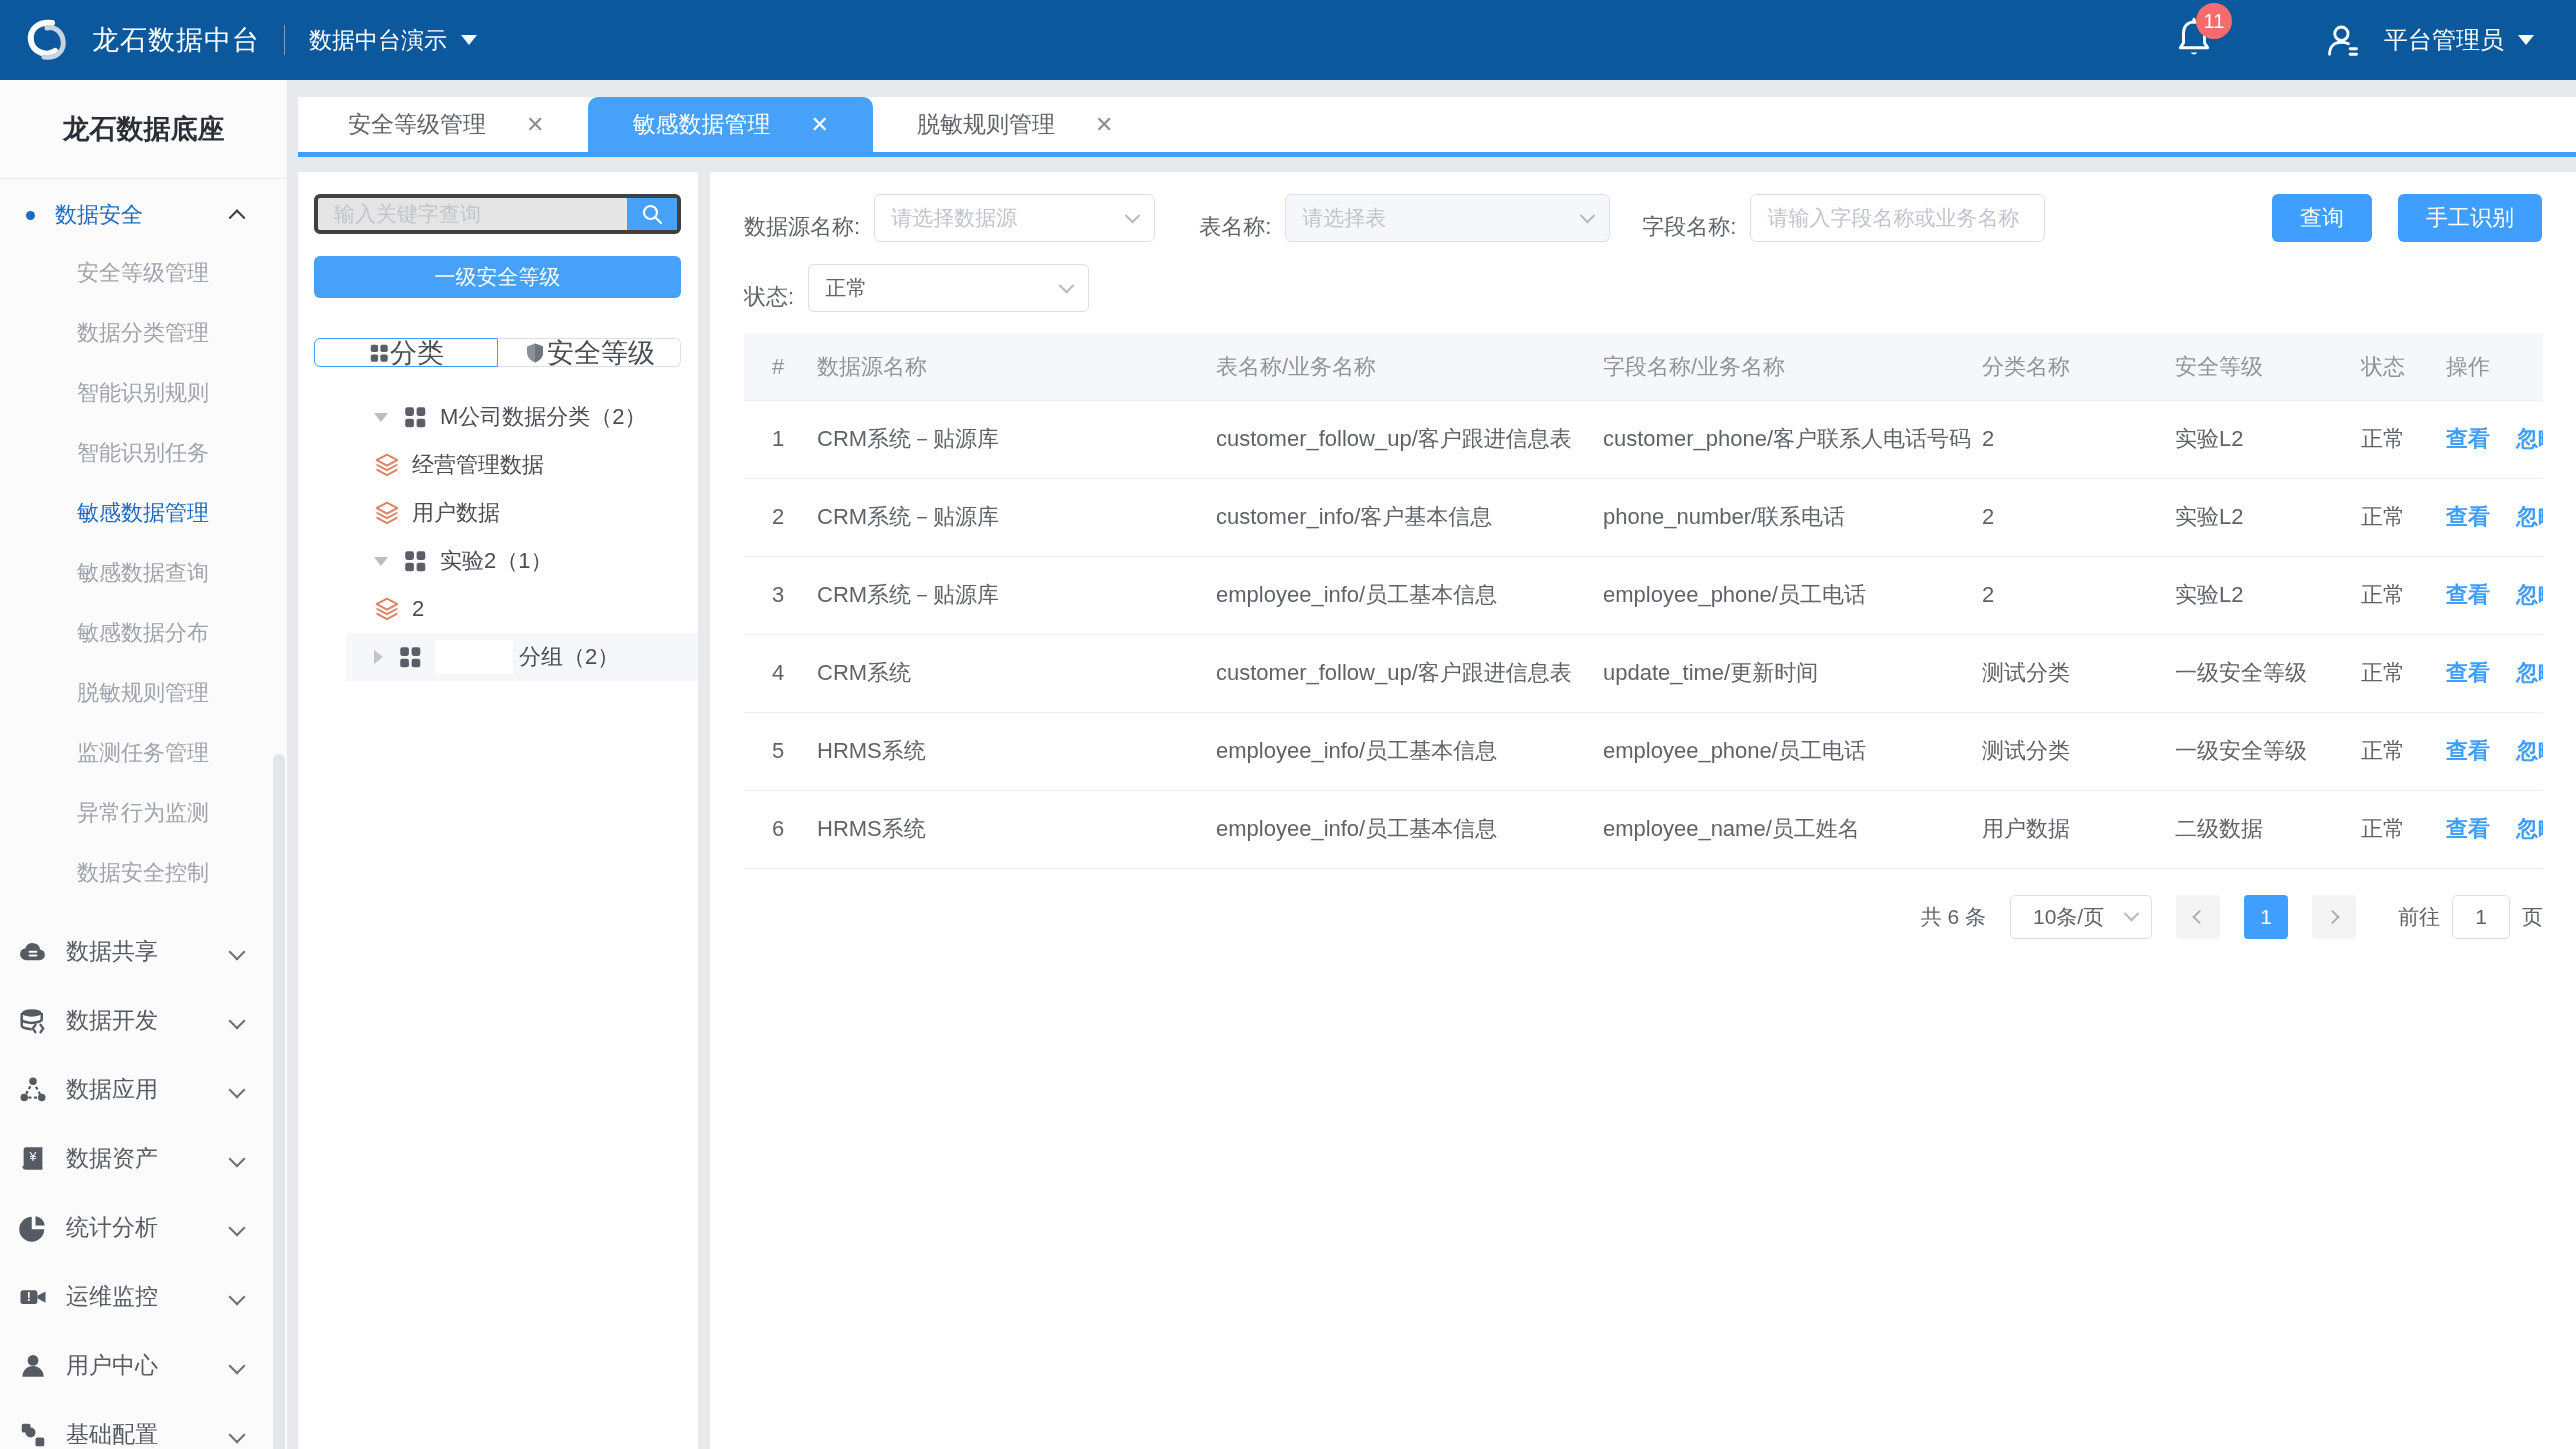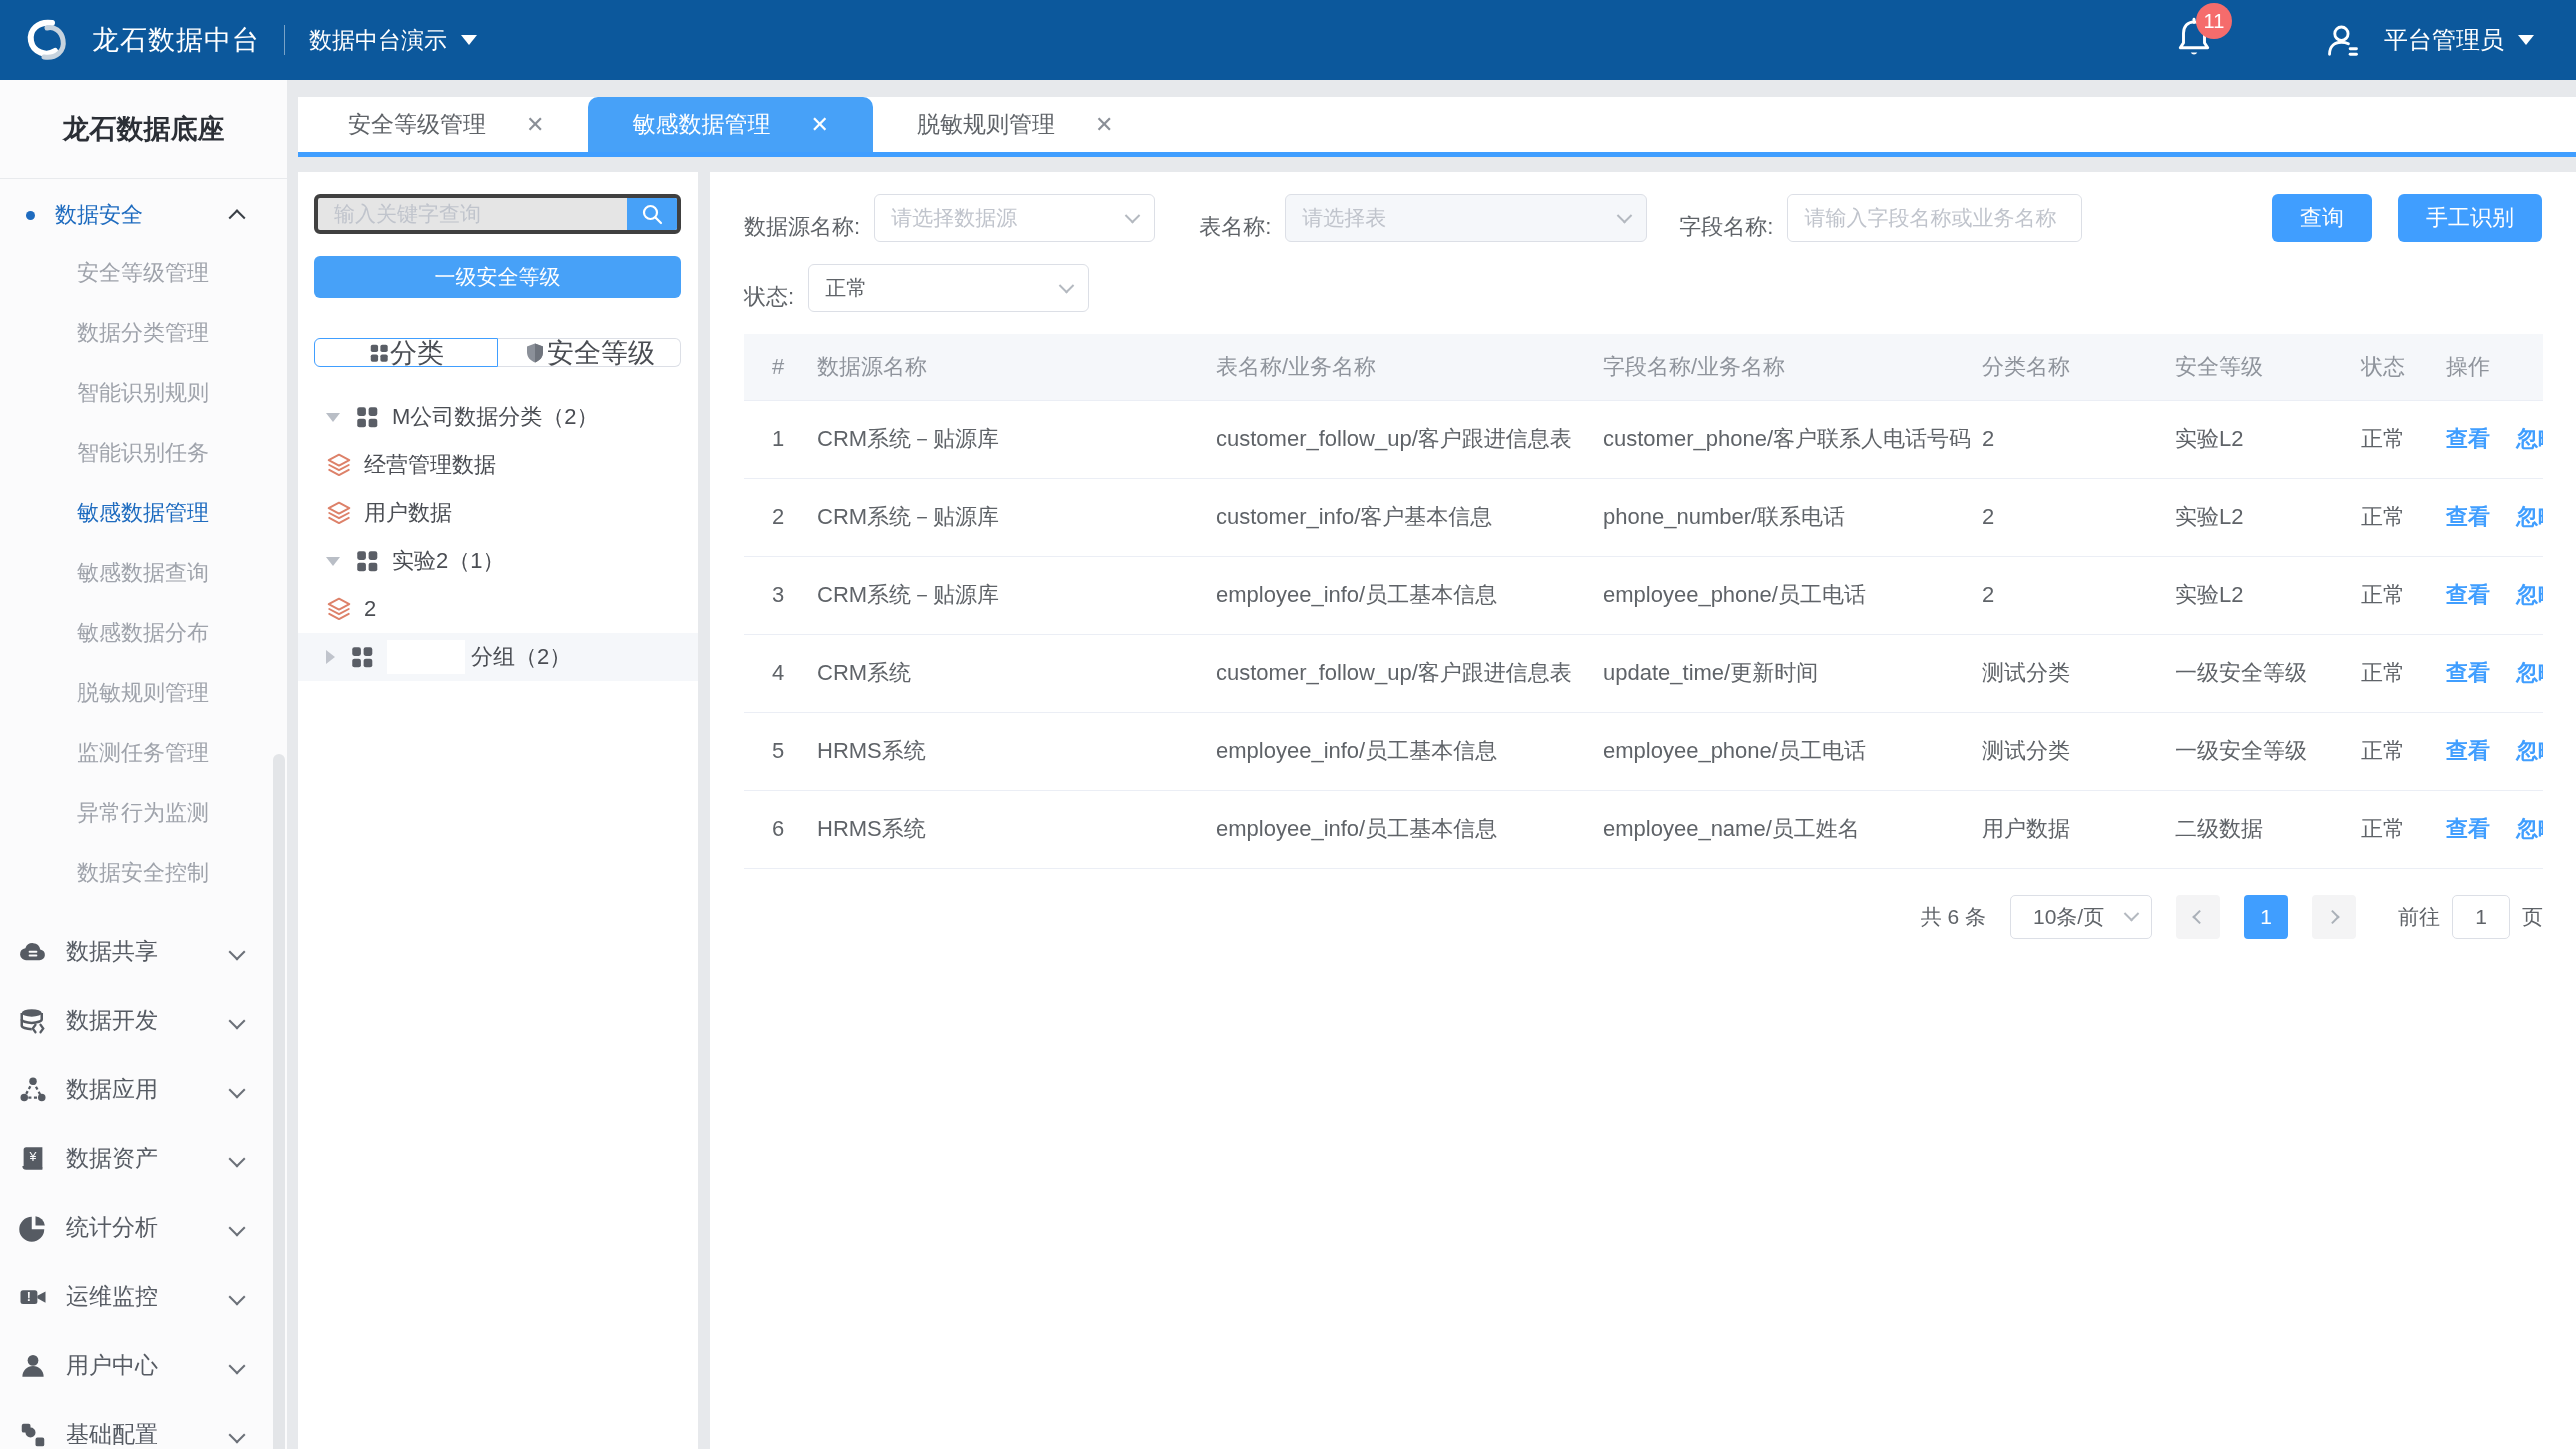--- a/index.html
+++ b/index.html
@@ -65,21 +65,21 @@
                       font-family:inherit; background:transparent; }
   .search-box input::placeholder { color:#c0c4cc; }
   .search-btn { width:50px; background:#47a1f8; display:flex; align-items:center; justify-content:center; cursor:pointer; }
   .view-all-btn { margin-top:22px; width:100%; height:42px; background:#47a1f8; color:#fff; font-size:21px;
                   border:none; border-radius:6px; cursor:pointer; font-family:inherit; }
   .toggle-group { display:flex; margin-top:24px; height:45px; }
   .toggle-btn { flex:1; display:flex; align-items:center; justify-content:center; background:#fff;
                 font-size:27px; color:#4a4d53; border:1px solid #dcdfe6; cursor:pointer;margin-top:16px; }
   .toggle-btn.first { border-radius:6px 0 0 6px; border-color:#409eff; z-index:2; }
   .toggle-btn.second { border-radius:0 6px 6px 0; border-left:none; }
-  .tree-list { margin-top:26px; }
+  .tree-list { margin-top:26px;padding-left:48px; }
   .tree-node { height:48px; display:flex; align-items:center; padding-left:28px; font-size:22px;
                color:#4a4d53; cursor:pointer; }
   .tree-node.selected { background:#f5f7fa; }
   .caret { flex:0 0 auto; margin-right:14px; }
   .caret.cdown { width:0; height:0; border-left:7px solid transparent; border-right:7px solid transparent;
                  border-top:9px solid #b9bec6; }
   .caret.cright { width:0; height:0; border-top:7px solid transparent; border-bottom:7px solid transparent;
                   border-left:9px solid #c0c4cc; }
   .node-icon { width:26px; height:26px; margin-right:12px; flex:0 0 26px; }
   .redact { width:78px; height:34px; background:#fff; margin-right:6px; }
@@ -96,21 +96,21 @@
   .f-select .val { font-size:21px; color:#5f6368; }
   .f-select .ph, .f-input input::placeholder { color:#c0c4cc; }
   .f-select .ph { font-size:21px; }
   .f-select.disabled { background:#f5f7fa; cursor:not-allowed; }
   .sel-chev { width:11px; height:11px; border-right:2px solid #b4b9c0; border-bottom:2px solid #b4b9c0;
               transform:rotate(45deg) translate(-2px,-2px); margin-left:14px; }
   .f-input { padding:0; }
   .f-input input { border:none; outline:none; width:100%; height:100%; padding:0 16px; font-size:21px;
                    color:#5f6368; font-family:inherit; border-radius:6px; }
   .w-ds { width:281px; margin-right:44px; }
-  .w-tb { width:362px; margin-right:32px; }
+  .w-tb { width:325px; margin-right:32px; }
   .w-fd { width:295px; }
   .w-st { width:281px; }
   .filter-btns { position:absolute; right:0; top:0; display:flex; gap:26px; }
   .btn-primary { height:48px; padding:0 28px; background:#409eff; color:#fff; border:none; border-radius:6px;
                  font-size:22px; cursor:pointer; font-family:inherit; }
 
   
   table.data { width:1799px; border-collapse:collapse; margin-top:10px; table-layout:fixed; }
   table.data th { height:66px; background:#f5f7fa; font-weight:400; font-size:22px; color:#8f949c;
                   text-align:left; padding:0 10px; }

